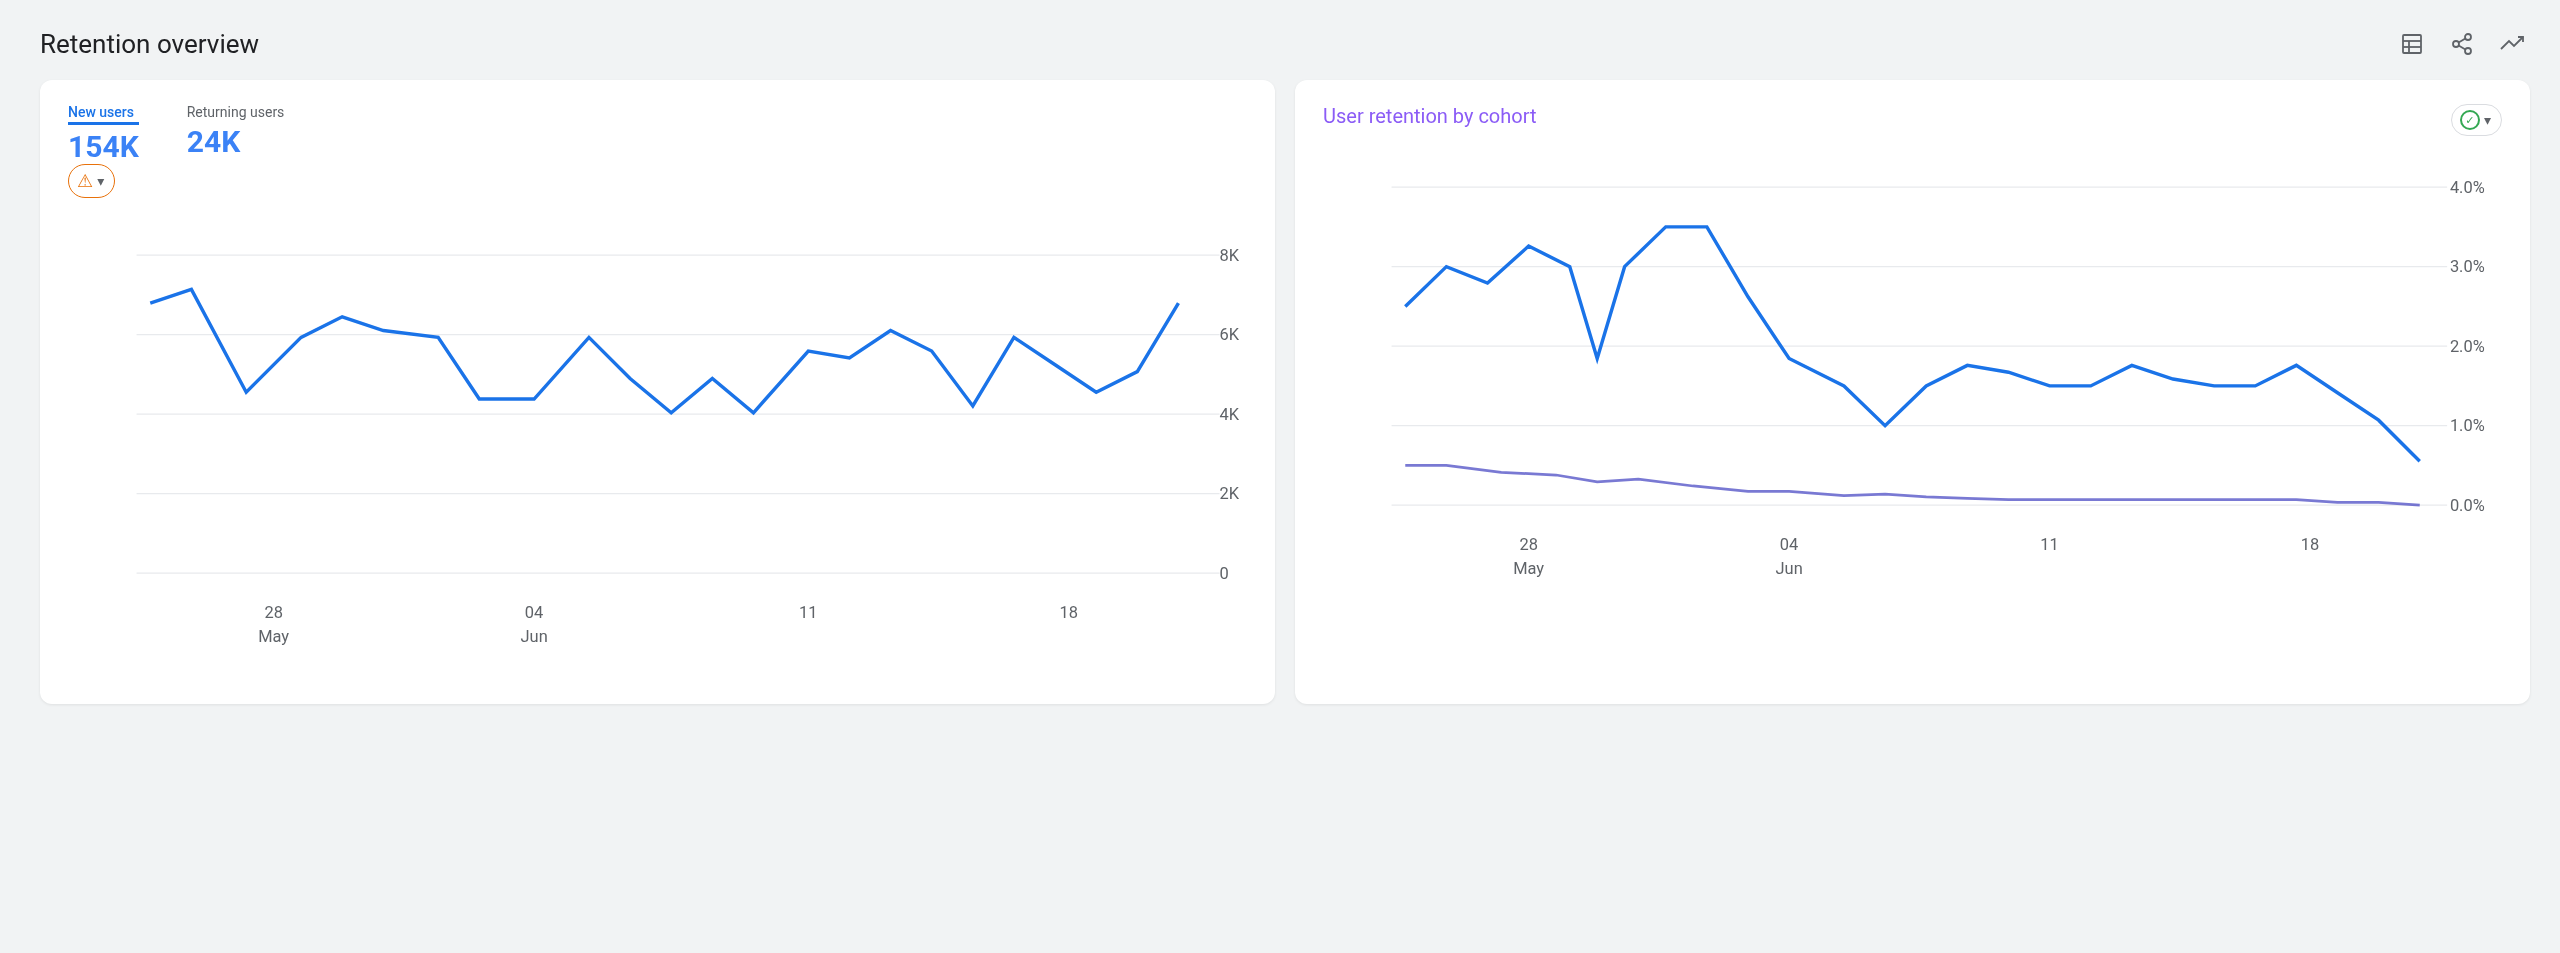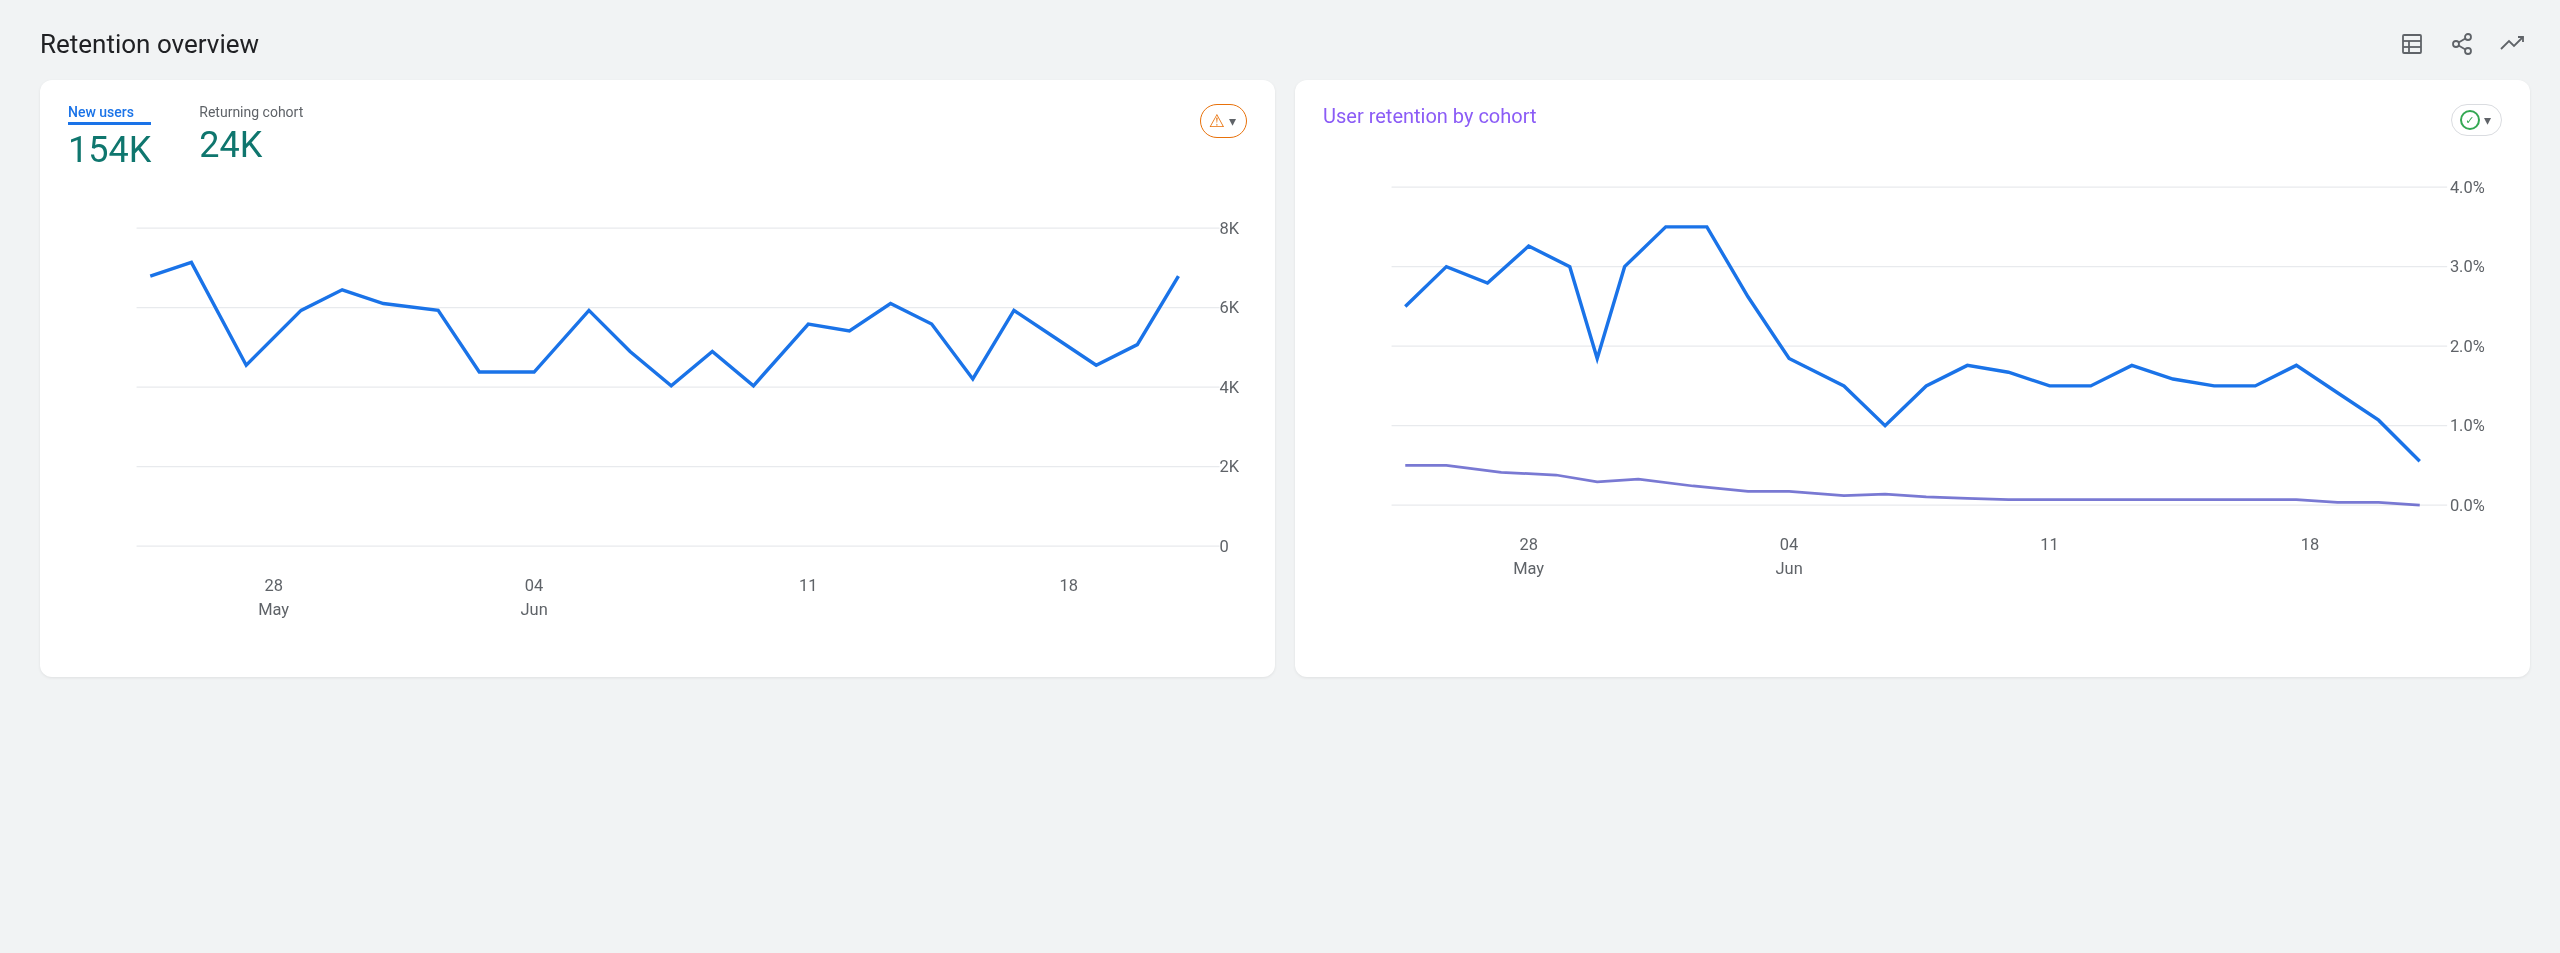--- a/index.html
+++ b/index.html
@@ -53,40 +53,41 @@
       padding: 24px 28px 20px 28px;
       box-shadow: 0 1px 3px rgba(0,0,0,0.08);
     }
 
     
     .card1-top-bar {
       display: flex;
       justify-content: space-between;
       align-items: flex-start;
       margin-bottom: 16px;
+      flex-direction: column;
     }
     .card1-metrics {
       display: flex;
       gap: 48px;
     }
     .metric-label {
       font-size: 14px;
       color: #5f6368;
       margin-bottom: 4px;
     }
     .metric-label.active {
       color: #1a73e8;
       font-weight: 500;
       border-bottom: 3px solid #1a73e8;
       padding-bottom: 2px;
     }
     .metric-value {
-      font-size: 36px;
-      font-weight: 400;
-      color: #0f766e;
+      font-size: 30px;
+      font-weight: 700;
+      color: #3b82f6;
     }
     .card1-actions {
       display: flex;
       align-items: center;
       gap: 4px;
     }
     .warning-btn {
       display: flex;
       align-items: center;
       gap: 4px;
@@ -204,21 +205,21 @@
   <div class="cards-row">
 
     <div class="card">
       <div class="card1-top-bar">
         <div class="card1-metrics">
           <div>
             <div class="metric-label active">New users</div>
             <div class="metric-value">154K</div>
           </div>
           <div>
-            <div class="metric-label">Returning cohort</div>
+            <div class="metric-label">Returning users</div>
             <div class="metric-value">24K</div>
           </div>
         </div>
         <div class="card1-actions">
           <button class="warning-btn">
             <span class="warning-icon" style="color:#e8710a;">⚠</span>
             <span class="dropdown-arrow">▾</span>
           </button>
         </div>
       </div>

